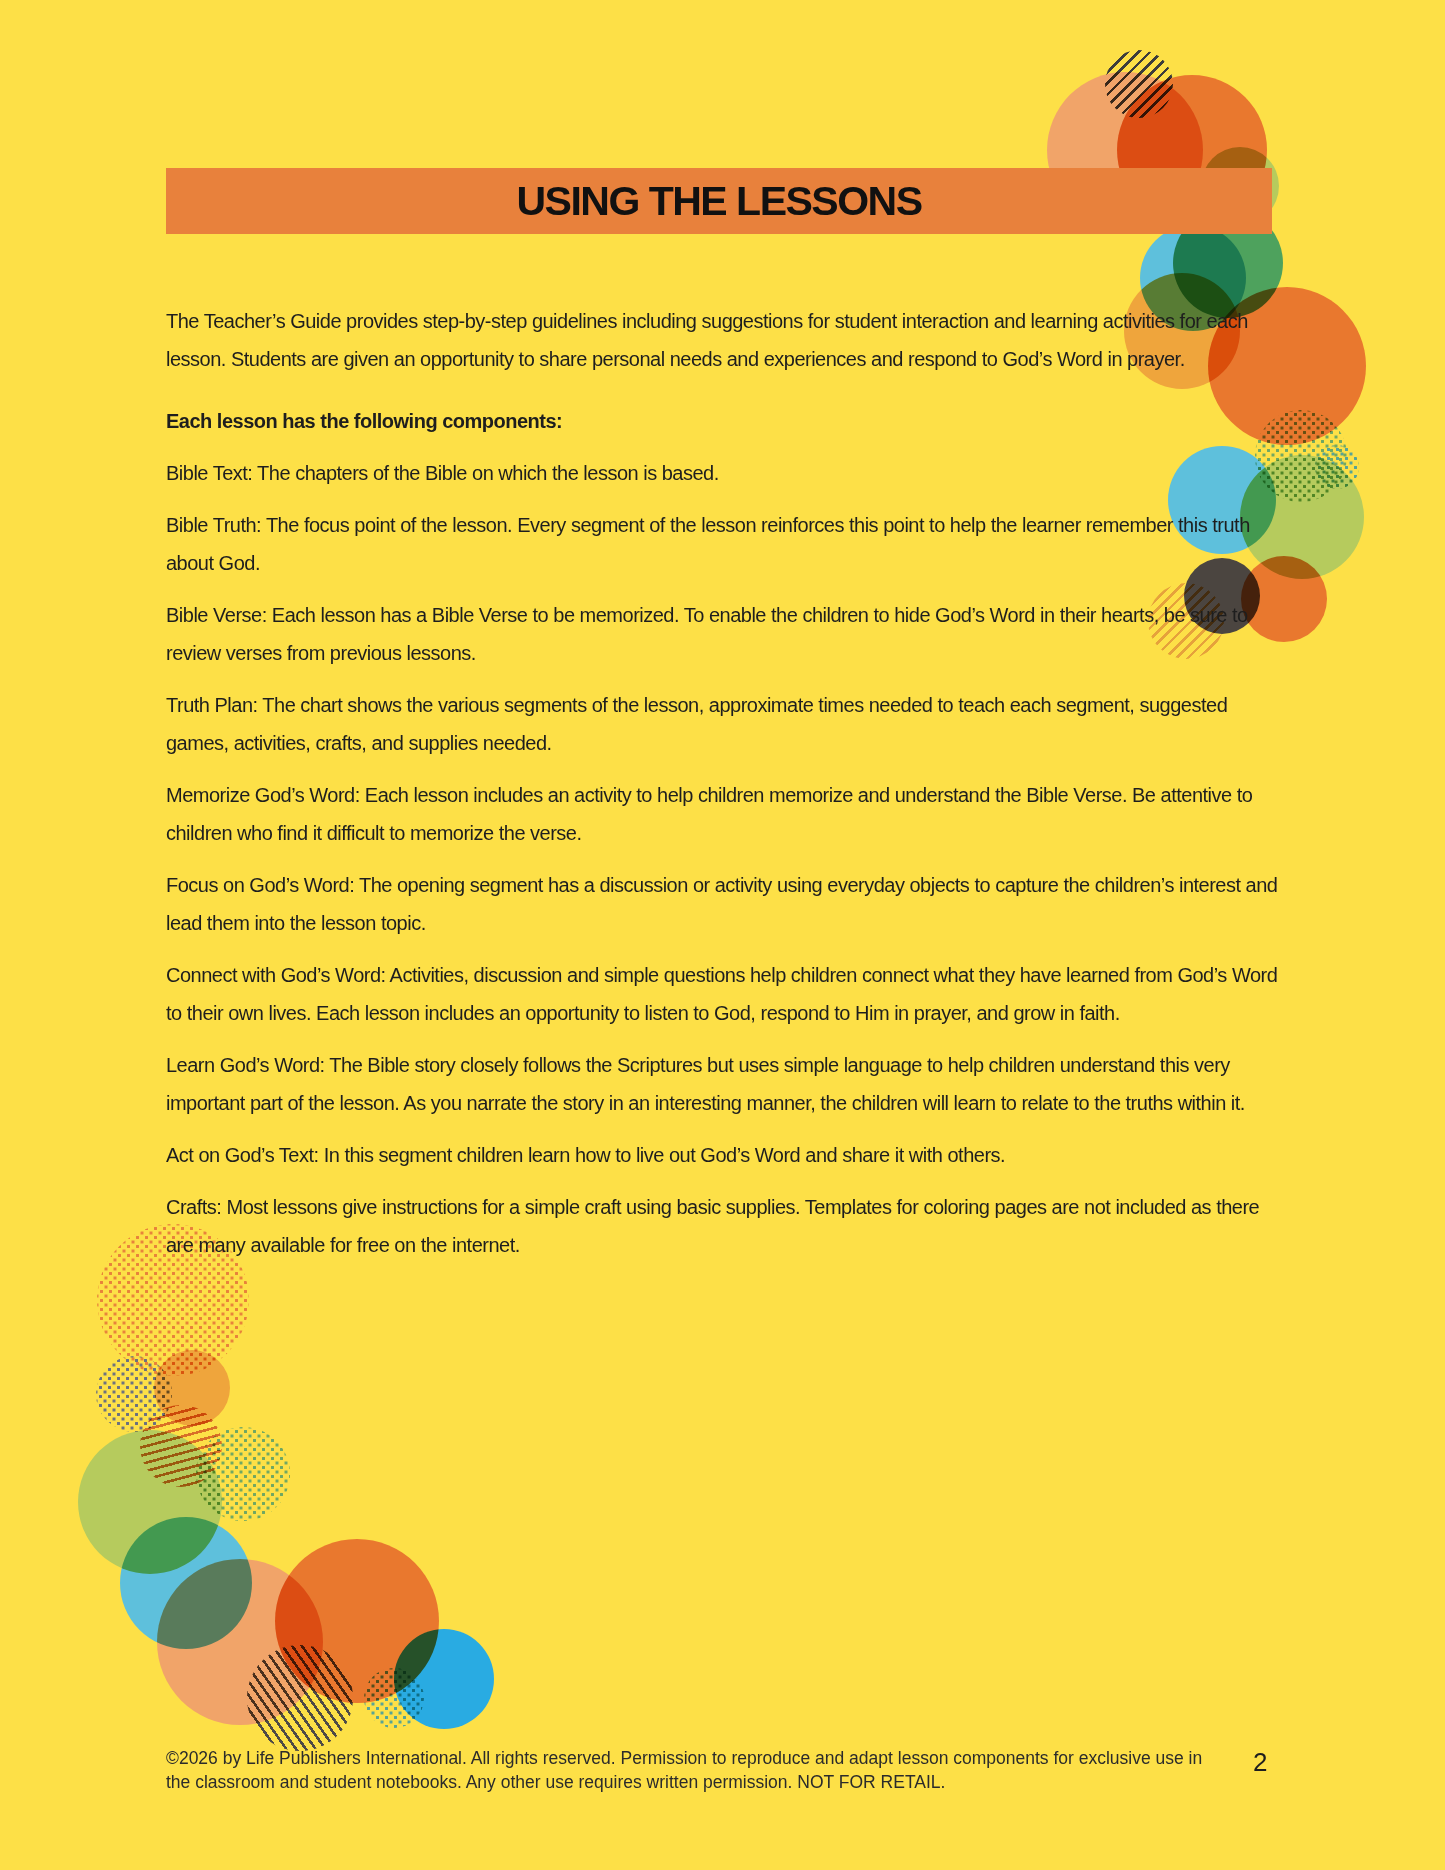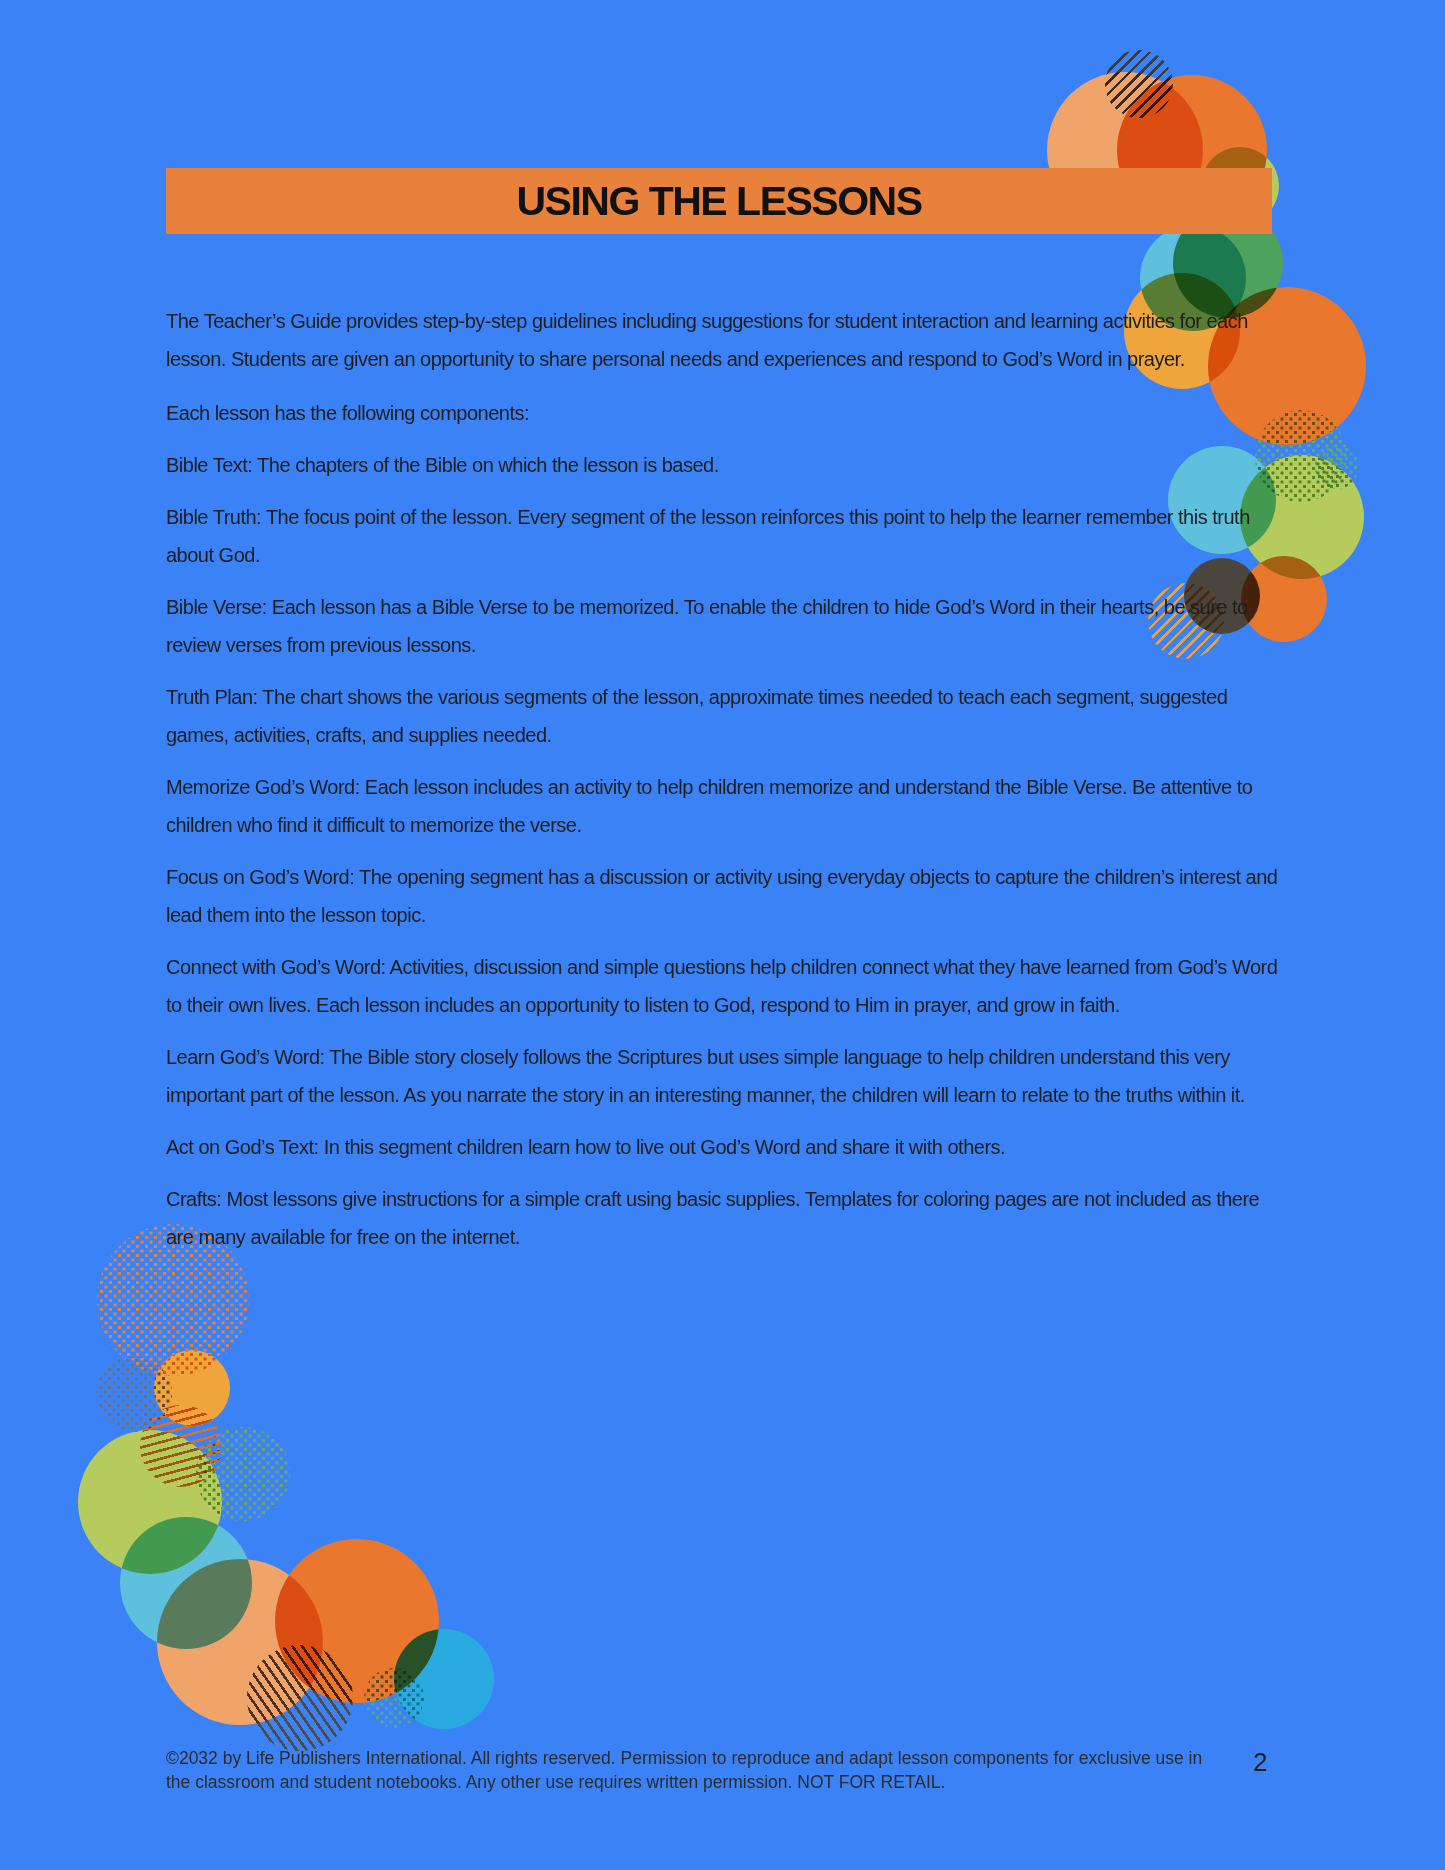--- a/index.html
+++ b/index.html
@@ -1,17 +1,17 @@
 <!DOCTYPE html>
 <html style="--banner-orange: #E8813C; --title-text: #111111; --body-text: #1E1E1E; --footer-text: #2B2B2B;"><head>
 <meta charset="utf-8">
 <style>
   html,body{margin:0;padding:0;background:#ffffff;}
   .page{
-    position:relative; width:1445px; height:1870px; background:#3b82f6;
+    position:relative; width:1445px; height:1870px; background:#fde047;
     overflow:hidden; font-family:"Liberation Sans", sans-serif;
   }
   
   .deco{position:absolute;inset:0;z-index:1;pointer-events:none;}
   .circ{position:absolute;border-radius:50%;mix-blend-mode:multiply;}
   .c-lorange{background:#F1A469;}
   .c-dorange{background:#E9782E;}
   .c-lime{background:#B6CB5D;}
   .c-green{background:#4EA25D;}
   .c-blue{background:#5EC0DC;}
@@ -33,21 +33,21 @@
     margin:0; font-size:41px; font-weight:bold; letter-spacing:-1.5px;
     color:var(--title-text,#111); font-family:"Liberation Sans", sans-serif;
   }
   
   .content{
     position:absolute; left:166px; top:302px; width:1115px; z-index:2;
     font-size:20px; line-height:38px; letter-spacing:-0.5px;
     color:var(--body-text,#1E1E1E);
   }
   .content p{margin:0 0 14px 0;}
-  .content p.heading{font-weight:normal; margin-top:16px;}
+  .content p.heading{font-weight:bold; margin-top:24px;}
   .content .lbl{font-weight:normal;margin-top:15px;}
   
   .footer{position:absolute; left:166px; top:1746px; z-index:2; color:var(--footer-text,#2B2B2B);}
   .footer .f-line{font-size:17.5px; line-height:24px; letter-spacing:0;}
   .page-num{
     position:absolute; left:1253px; top:1747px; z-index:2;
     font-size:26px; color:#1E1E1E;
   }
 </style>
 </head>
@@ -113,18 +113,18 @@
         <p class="component"><b class="lbl">Learn God’s Word:</b> <span>The Bible story closely follows the Scriptures but uses simple language to help children understand this very important part of the lesson. As you narrate the story in an interesting manner, the children will learn to relate to the truths within it.</span></p>
 
         <p class="component"><b class="lbl">Act on God’s Text:</b> <span>In this segment children learn how to live out God’s Word and share it with others.</span></p>
 
 
         <p class="component"><b class="lbl">Crafts:</b> <span>Most lessons give instructions for a simple craft using basic supplies. Templates for coloring pages are not included as there are many available for free on the internet.</span></p>
       </div>
   </div>
 
   <div class="footer">
-    <div class="f-line">©2032 by Life Publishers International. All rights reserved. Permission to reproduce and adapt lesson components for exclusive use in</div>
+    <div class="f-line">©2026 by Life Publishers International. All rights reserved. Permission to reproduce and adapt lesson components for exclusive use in</div>
     <div class="f-line">the classroom and student notebooks. Any other use requires written permission. NOT FOR RETAIL.</div>
   </div>
   <div class="page-num">2</div>
 
 </div>
 
 </body></html>

